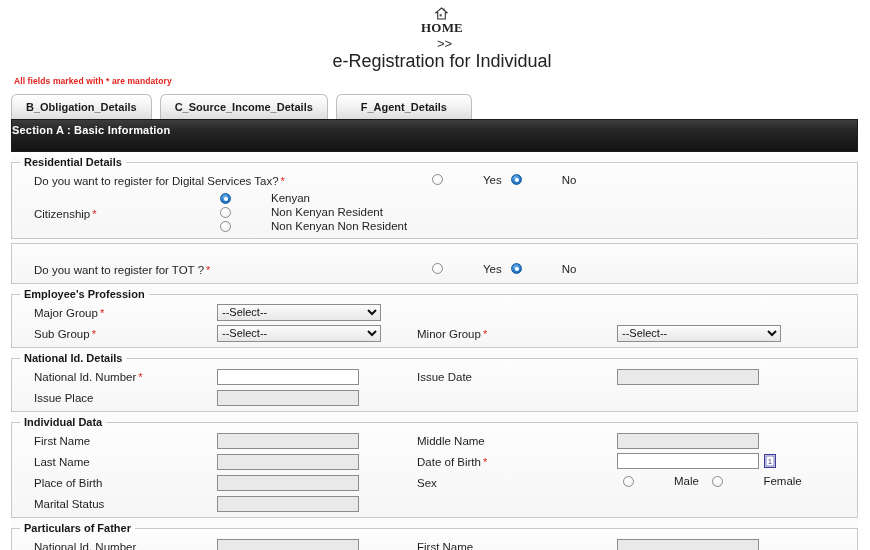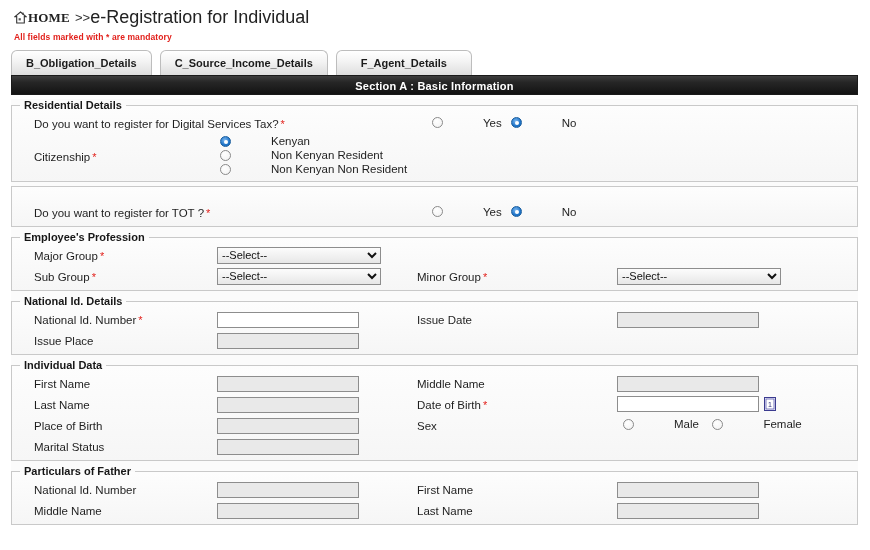--- a/index.html
+++ b/index.html
@@ -6,21 +6,21 @@
   html, body {
     margin: 0; padding: 0;
     width: 870px; height: 550px;
     background: #ffffff;
     font-family: "Liberation Sans", sans-serif;
     overflow: hidden;
   }
   .page { position: relative; width: 870px; height: 550px; background:#fff; }
 
   
-  .crumb-bar { padding: 7px 0 0 14px; display:flex; align-items:center; }
+  .crumb-bar { padding: 7px 0 0 14px; display:flex; align-items:center;flex-direction:column; }
   .home-icon { display:inline-block; width:13px; height:13px; position:relative; margin-right:1px; }
   .home-icon svg { display:block; }
   .home-word {
     font-family: "Liberation Serif", serif;
     font-weight: bold; font-size: 13px; color:#222;
     letter-spacing: .2px;
   }
   .crumb-sep { font-size:13px; color:#333; margin-left:5px; }
   .crumb-title { font-size:18px; color:#222; }
   .mandatory-note {
@@ -56,26 +56,26 @@
     border-color:#2a2a2a;
     min-width:148px;
   }
   .tab.t2 { min-width:126px; }
   .tab.t3 { min-width:146px; }
   .tab.t4 { min-width:136px; }
 
   
   .section-bar {
     margin: 0 12px 0 11px;
-    height:20px; line-height:20px;
+    height:33px; line-height:20px;
     background: linear-gradient(180deg,#3d3d3d 0%, #262626 35%, #131313 100%);
     border:1px solid #1a1a1a;
     color:#ffffff;
     font-size:11px; font-weight:bold;
-    text-align:center;
+    text-align:left;
     letter-spacing:.2px;
   }
 
   
   .form-body {
     margin: 4px 12px 0 11px;
     background:#fbfbfb;
   }
   fieldset.block {
     border:1px solid #c9c9c9;

